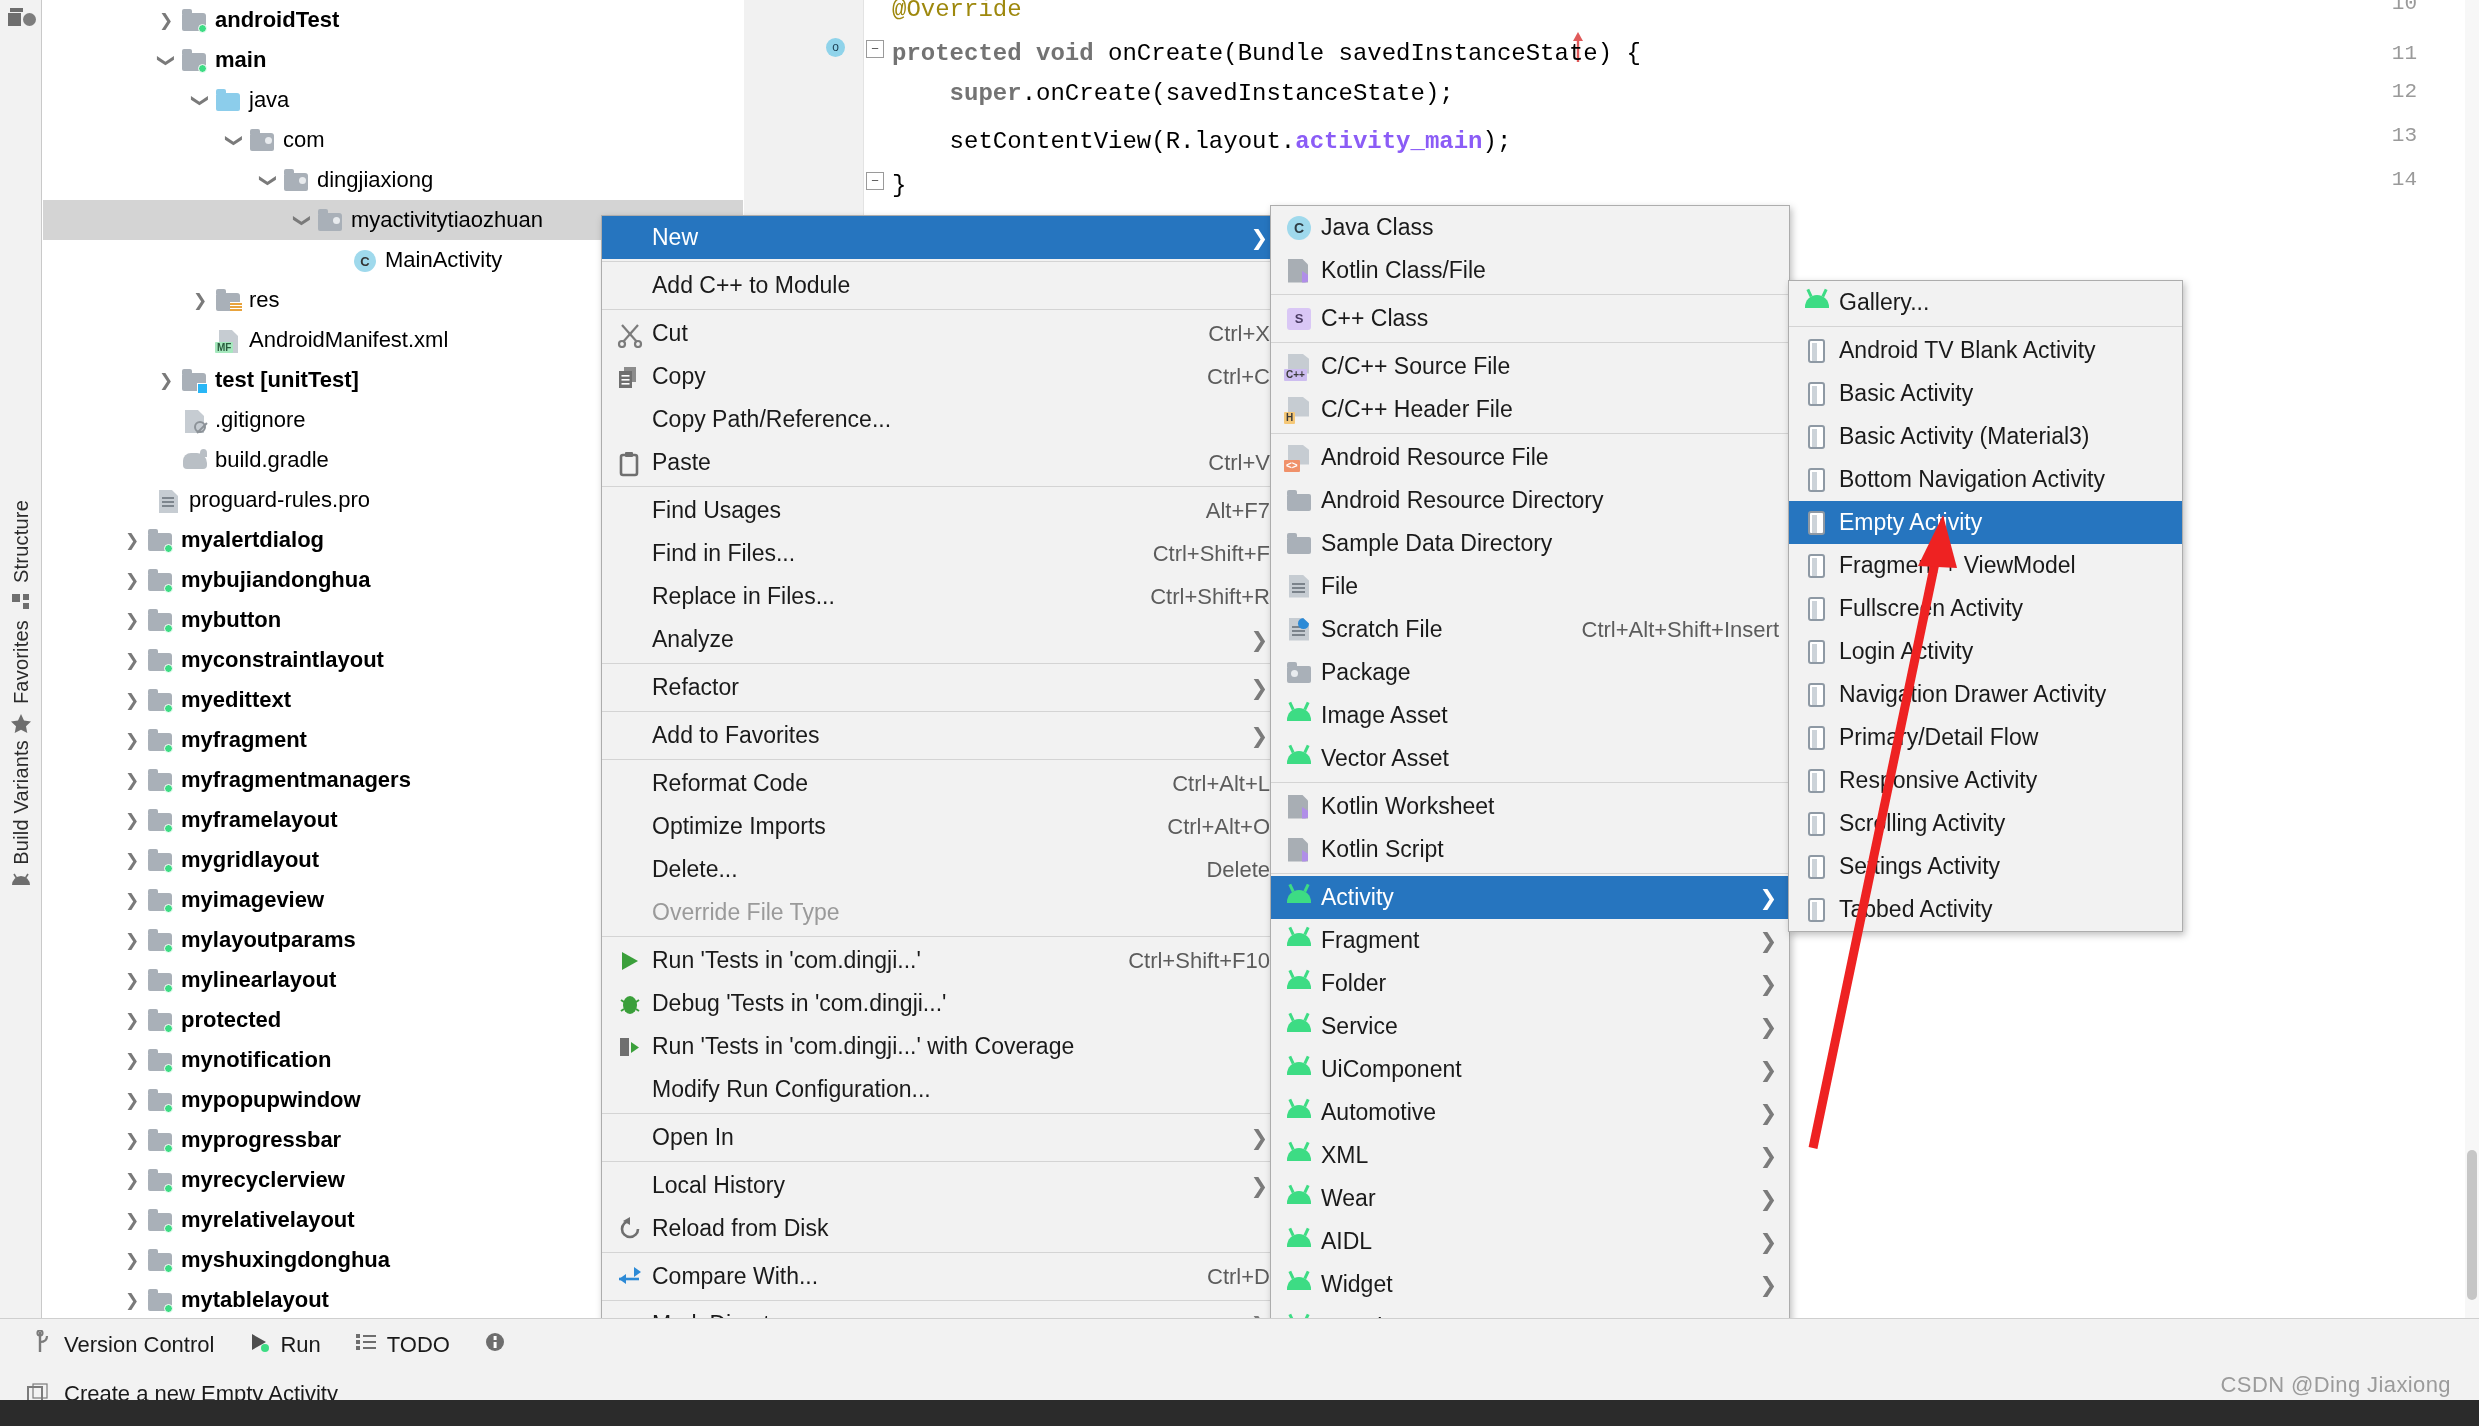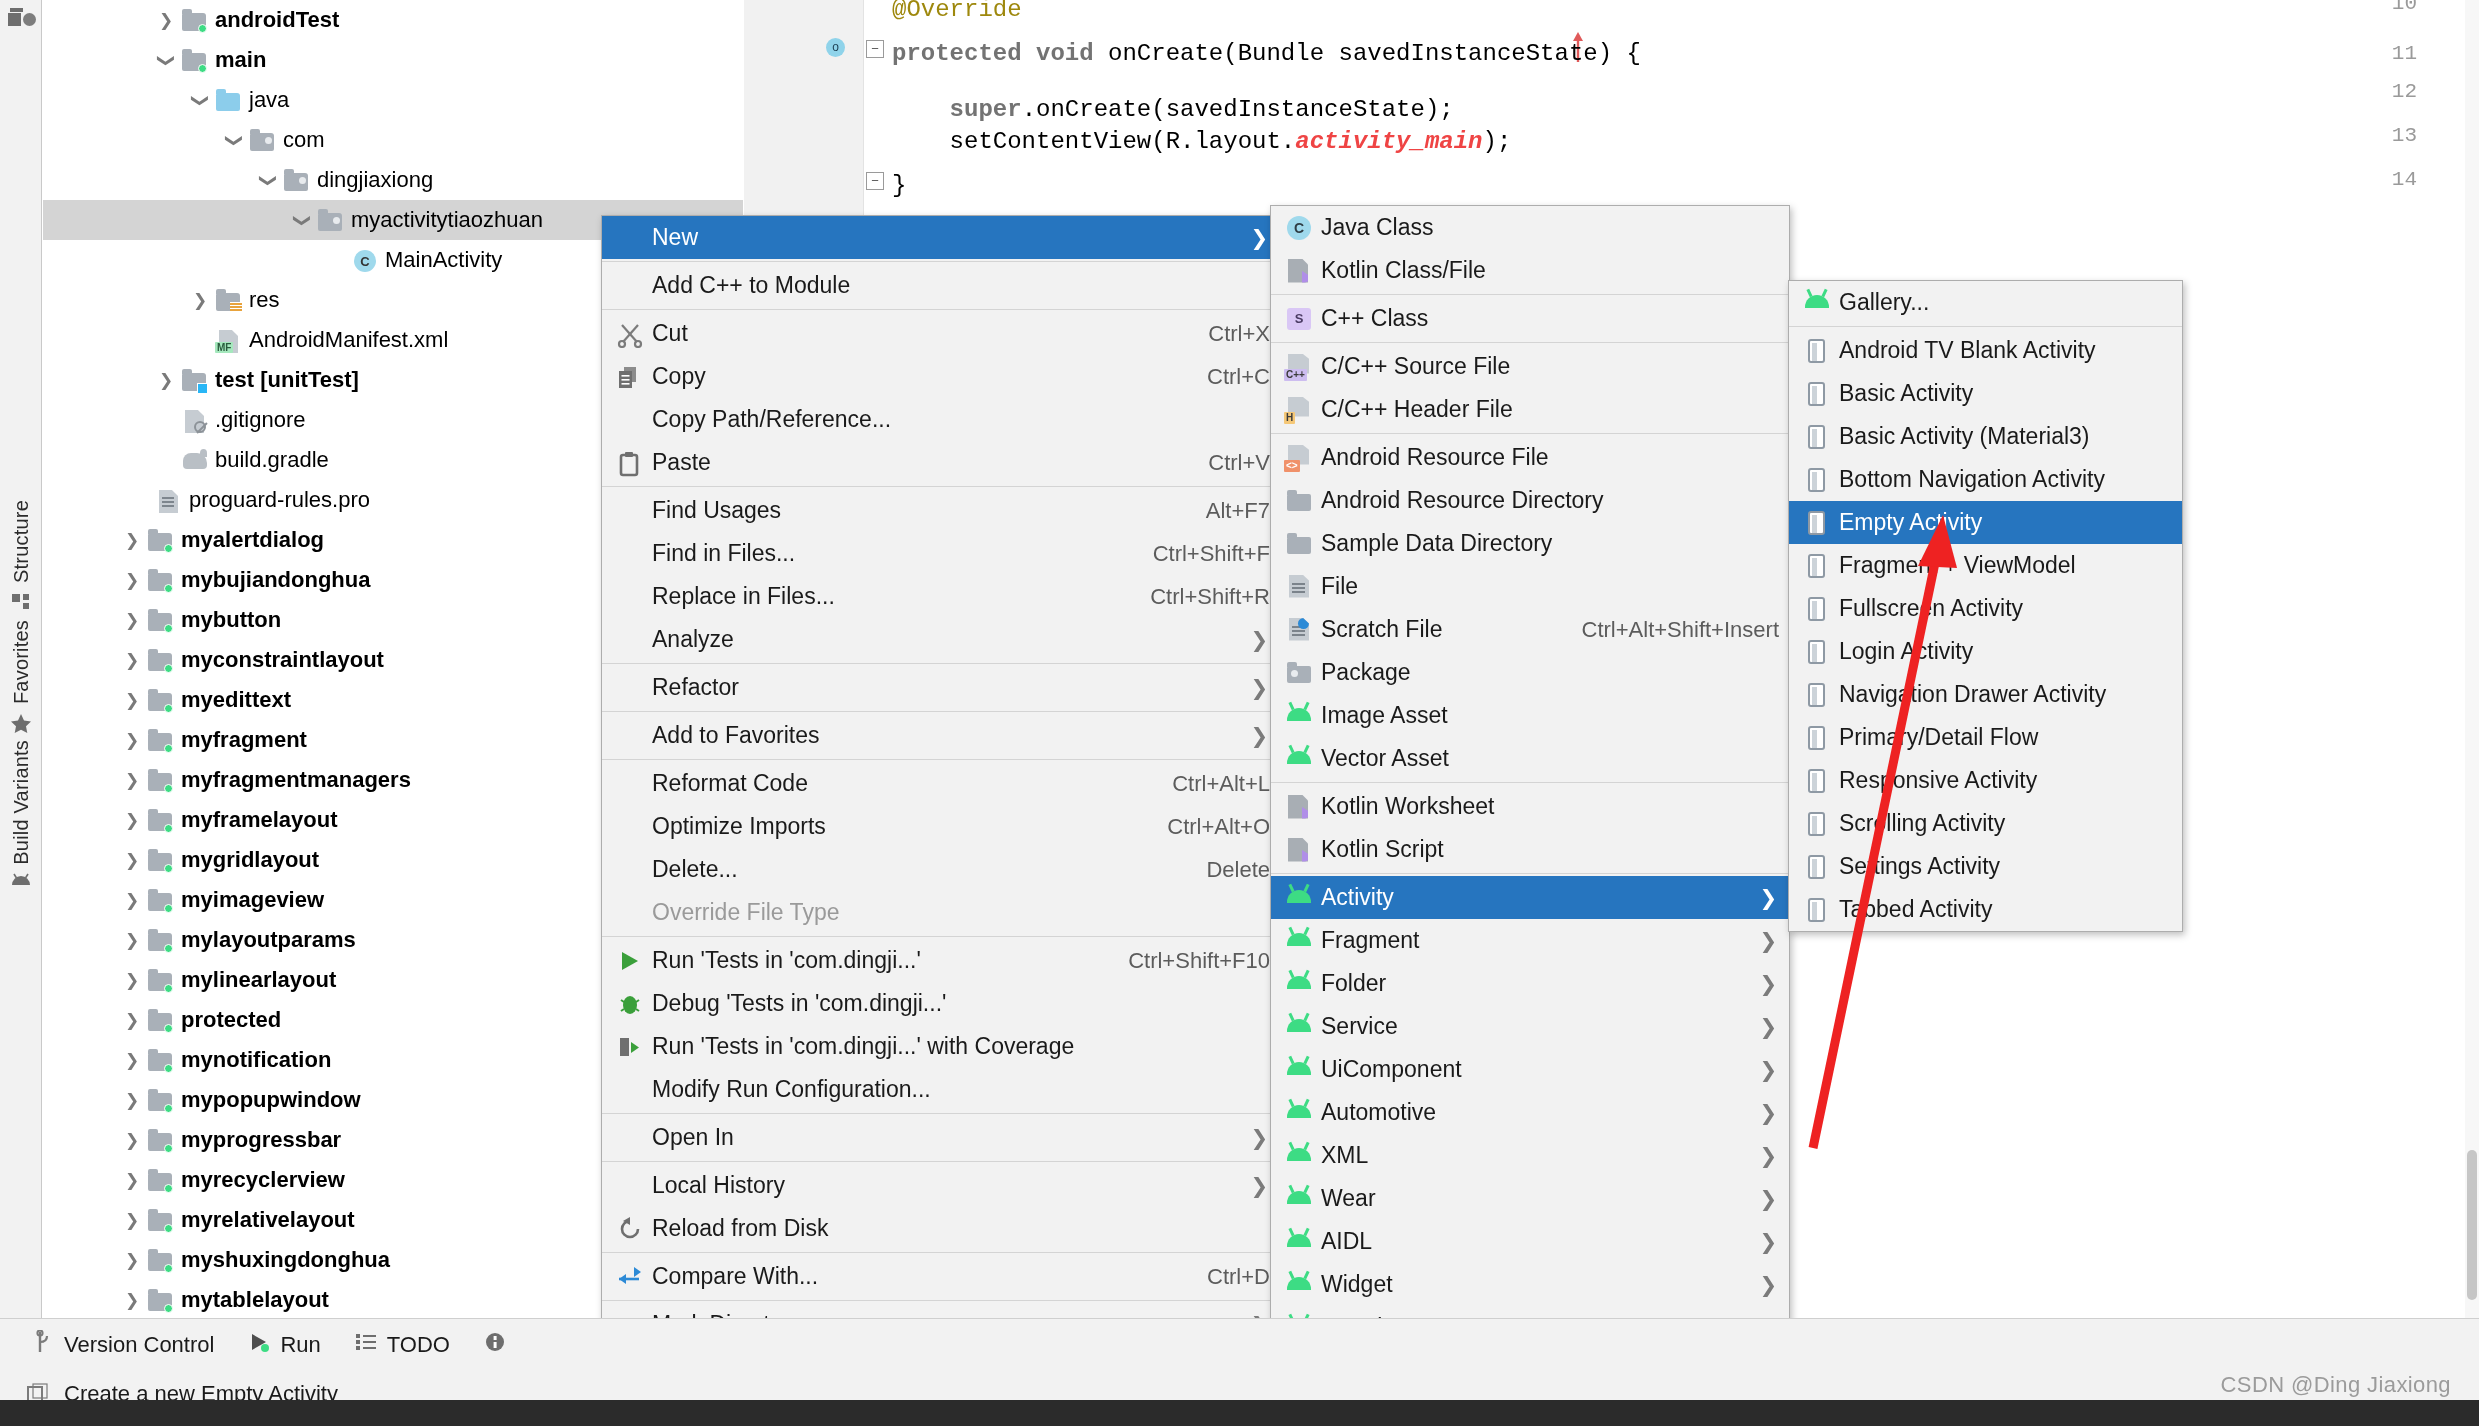--- a/index.html
+++ b/index.html
@@ -107,21 +107,21 @@
   .gutter {
     position:absolute;left:0;top:0;width:120px;height:100%;background:#f1f1f1;
     border-right:1px solid #e3e3e3;
   }
   .lnum{position:absolute;right:62px;font-size:21px;color:#9a9a9a;font-family:"Liberation Mono",monospace;}
   .code {
     position:absolute; left:148px; top:0; font-family:"Liberation Mono", monospace;
     font-size: 24px; white-space: pre; color:#000; line-height:44px;
   }
   .kw{color:#737373;font-weight:bold;}
-  .fieldk{color:#ef4444;font-style:italic;font-weight:bold;}
+  .fieldk{color:#8b5cf6;font-weight:bold;}
   .ann{color:#9e880d;}
   .foldmark{position:absolute;left:122px;width:18px;height:18px;border:1px solid #9a9a9a;color:#555;font-size:13px;text-align:center;line-height:16px;background:#fff;}
   .bpmark{position:absolute;left:82px;width:19px;height:19px;border-radius:50%;background:#8fd3ea;color:#1c3f52;font-size:12px;text-align:center;line-height:19px;}
 
   
   .menu {
     position: absolute;
     background: #f2f2f2;
     border: 1px solid #adadad;
     box-shadow: 2px 3px 7px rgba(0,0,0,.25);
@@ -558,21 +558,21 @@
     <div class="bpmark" style="top:38px;">o</div>
     <svg class="arrow-anno" style="left:826px;top:32px;" width="20" height="32">
       <line x1="8" y1="30" x2="8" y2="6" stroke="#e05a5a" stroke-width="2.4"></line>
       <polygon points="8,0 3,9 13,9" fill="#e05a5a"></polygon>
     </svg>
     <div class="foldmark" style="top:40px;">−</div>
     <div class="foldmark" style="top:172px;">−</div>
 
     <div class="code" style="top:-12px;"><span class="ann">@Override</span></div>
     <div class="code" style="top:32px;"><span class="kw">protected</span> <span class="kw">void</span> onCreate(Bundle savedInstanceState) {</div>
-    <div class="code" style="top:88px;">    <span class="kw">super</span>.onCreate(savedInstanceState);</div>
+    <div class="code" style="top:72px;">    <span class="kw">super</span>.onCreate(savedInstanceState);</div>
     <div class="code" style="top:120px;">    setContentView(R.layout.<span class="fieldk">activity_main</span>);</div>
     <div class="code" style="top:164px;">}</div>
 
     <div class="vscroll">
       <div class="thumb"></div>
     </div>
   </div>
 
   <div class="menu" id="menu1" style="left:601px; top:215px; width:680px;">
       <div class="mi hl">

